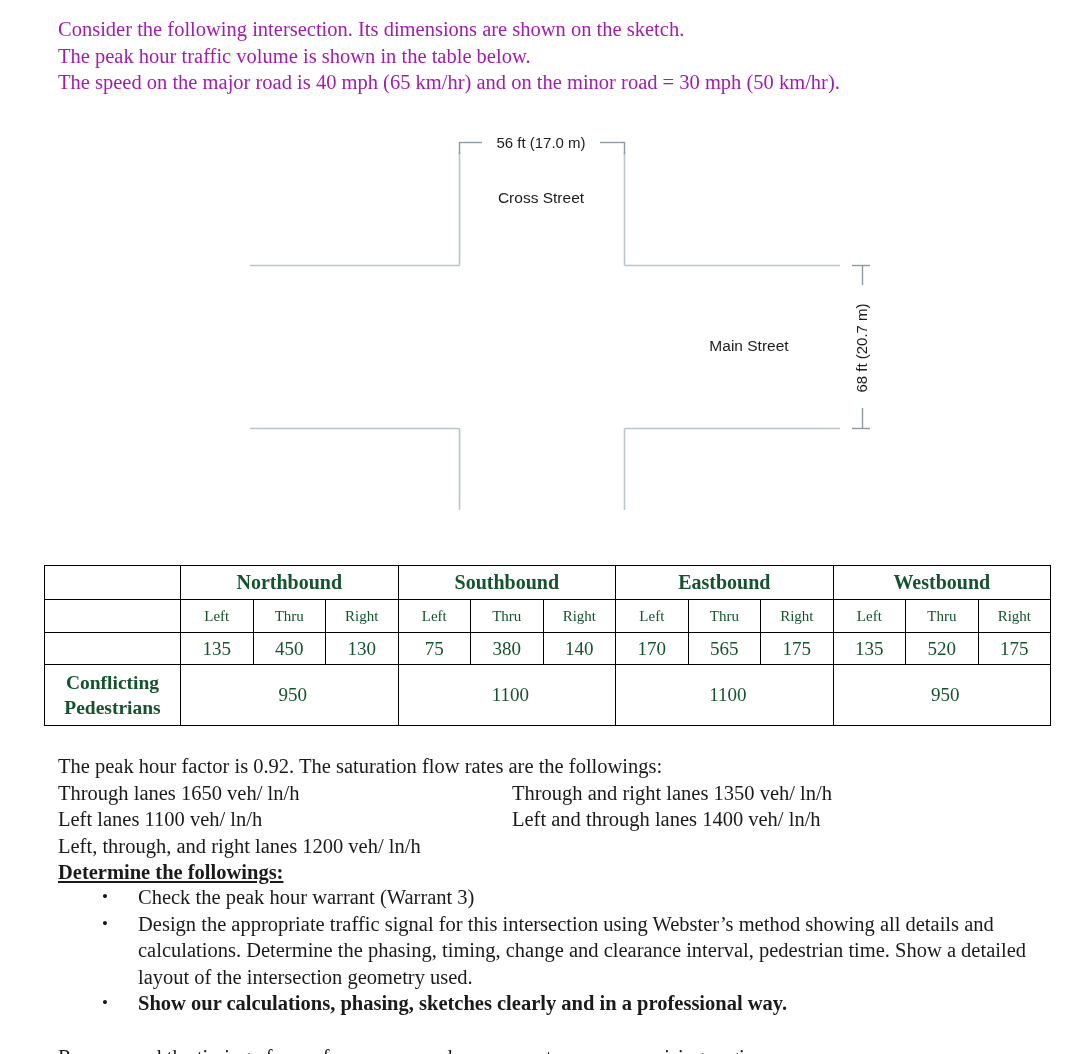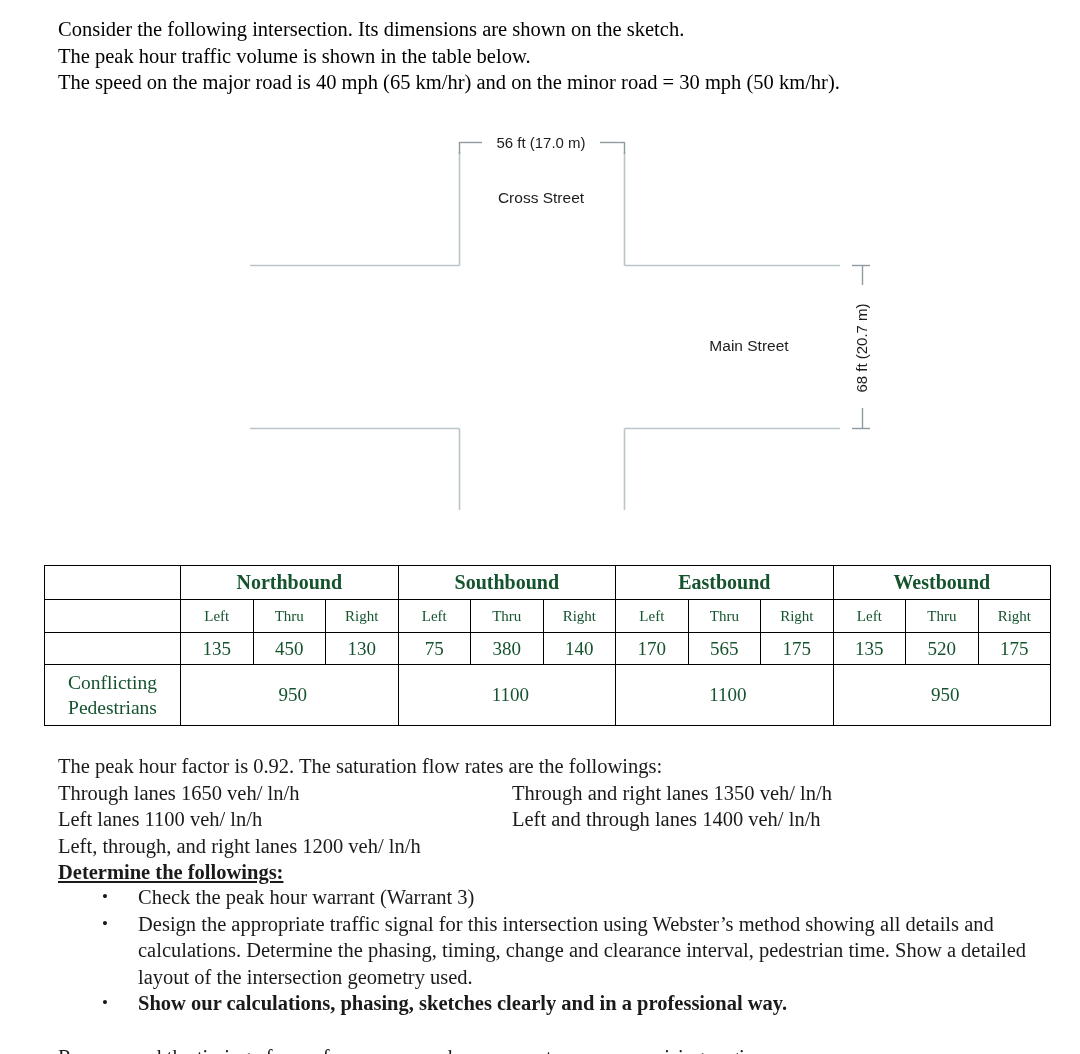--- a/index.html
+++ b/index.html
@@ -17,21 +17,21 @@
   }
 
   
   .intro {
     position: absolute;
     left: 58px;
     top: 16px;
     width: 990px;
     font-size: 20.5px;
     line-height: 26.5px;
-    color: #000000;
+    color: #a21caf;
   }
   .intro .line { white-space: nowrap; }
 
   
   .sketch {
     position: absolute;
     left: 0px;
     top: 120px;
     width: 992px;
     height: 420px;
@@ -65,21 +65,21 @@
   .volume-table .hdr-mov {
     font-weight: normal;
     font-size: 15px;
     height: 28px;
   }
   .volume-table .val {
     font-weight: normal;
     height: 27px;
   }
   .volume-table .rowlabel {
-    font-weight: normal;
+    font-weight: bold;
     font-size: 19.5px;
     text-align: center;
     line-height: 25px;
     padding: 3px 14px;
   }
   .volume-table .ped-val {
     height: 56px;
     font-size: 19px;
     padding-left: 9px;
   }

